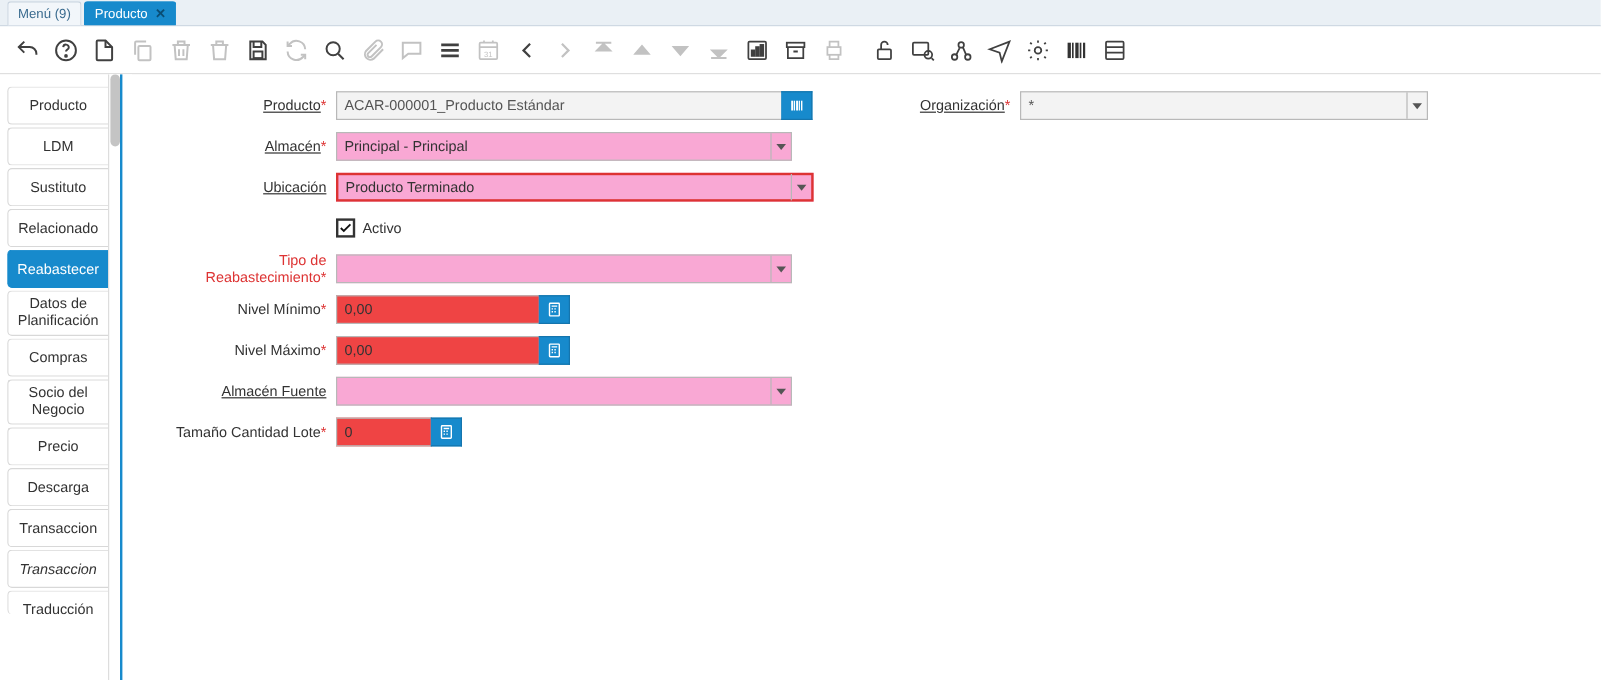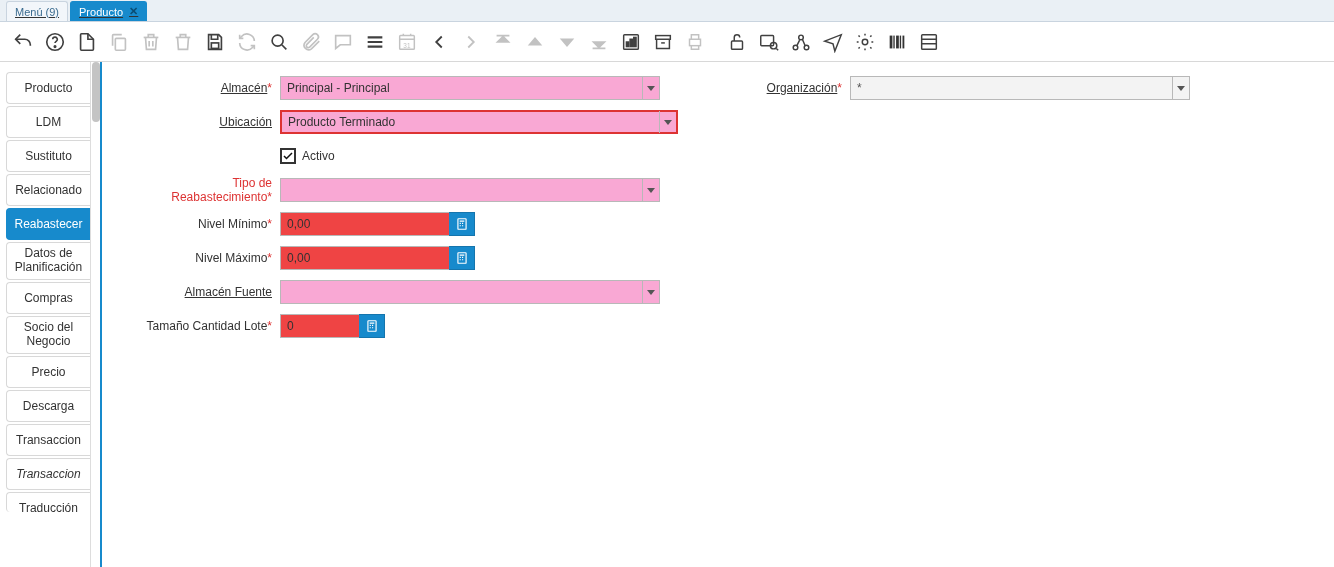--- a/index.html
+++ b/index.html
@@ -13,21 +13,20 @@
     overflow: hidden;
   }
   
   .tabstrip {
     height: 22px;
     background: #eaf0f5;
     border-bottom: 1px solid #c9d4df;
     display: flex;
     align-items: flex-end;
     padding-left: 6px;
-    text-decoration: underline;
   }
   .app-tab {
     height: 20px;
     padding: 0 8px;
     border: 1px solid #c9d4df;
     border-bottom: none;
     background: #f2f6fa;
     color: #3a6b8f;
     border-radius: 3px 3px 0 0;
     display: flex; align-items: center;
@@ -446,20 +445,37 @@
       </div>
   </div>
 
   <div class="sep"></div>
 
   <div class="formwrap">
     <div class="cols">
 
       <div class="col">
 
+        <div class="row">
+          <div class="label"><u>Producto</u><span class="req">*</span></div>
+          <div class="field">
+            <div class="combo readonly" style="max-width:372px">
+              <span>ACAR-000001_Producto Estándar</span>
+            </div>
+            <div class="ext-btn">
+              <svg viewBox="0 0 24 24" fill="currentColor">
+                  <rect x="4" y="5" width="3" height="14"></rect>
+                  <rect x="8" y="5" width="1.5" height="14"></rect>
+                  <rect x="11" y="5" width="3" height="14"></rect>
+                  <rect x="15" y="5" width="1.5" height="14"></rect>
+                  <rect x="18" y="5" width="2" height="14"></rect>
+                </svg>
+            </div>
+          </div>
+        </div>
 
         <div class="row">
           <div class="label"><u>Almacén</u><span class="req">*</span></div>
           <div class="field">
             <div class="combo">
               <span>Principal - Principal</span>
               <span class="caret-btn">
                   <span class="caret-down"></span>
                 </span>
             </div>

